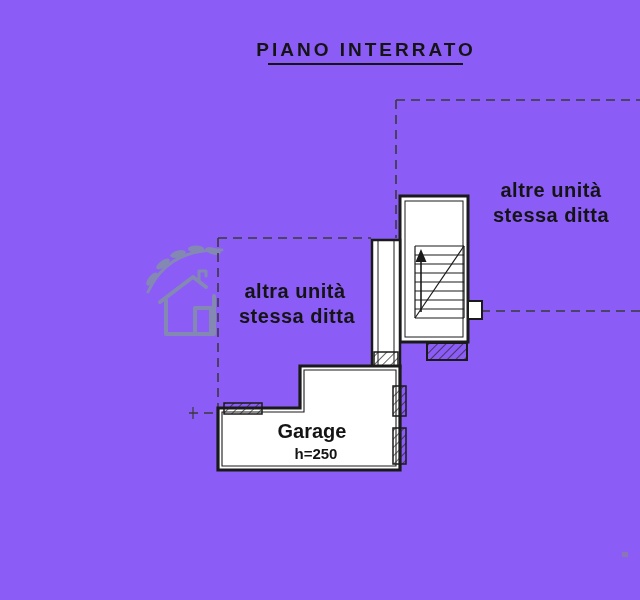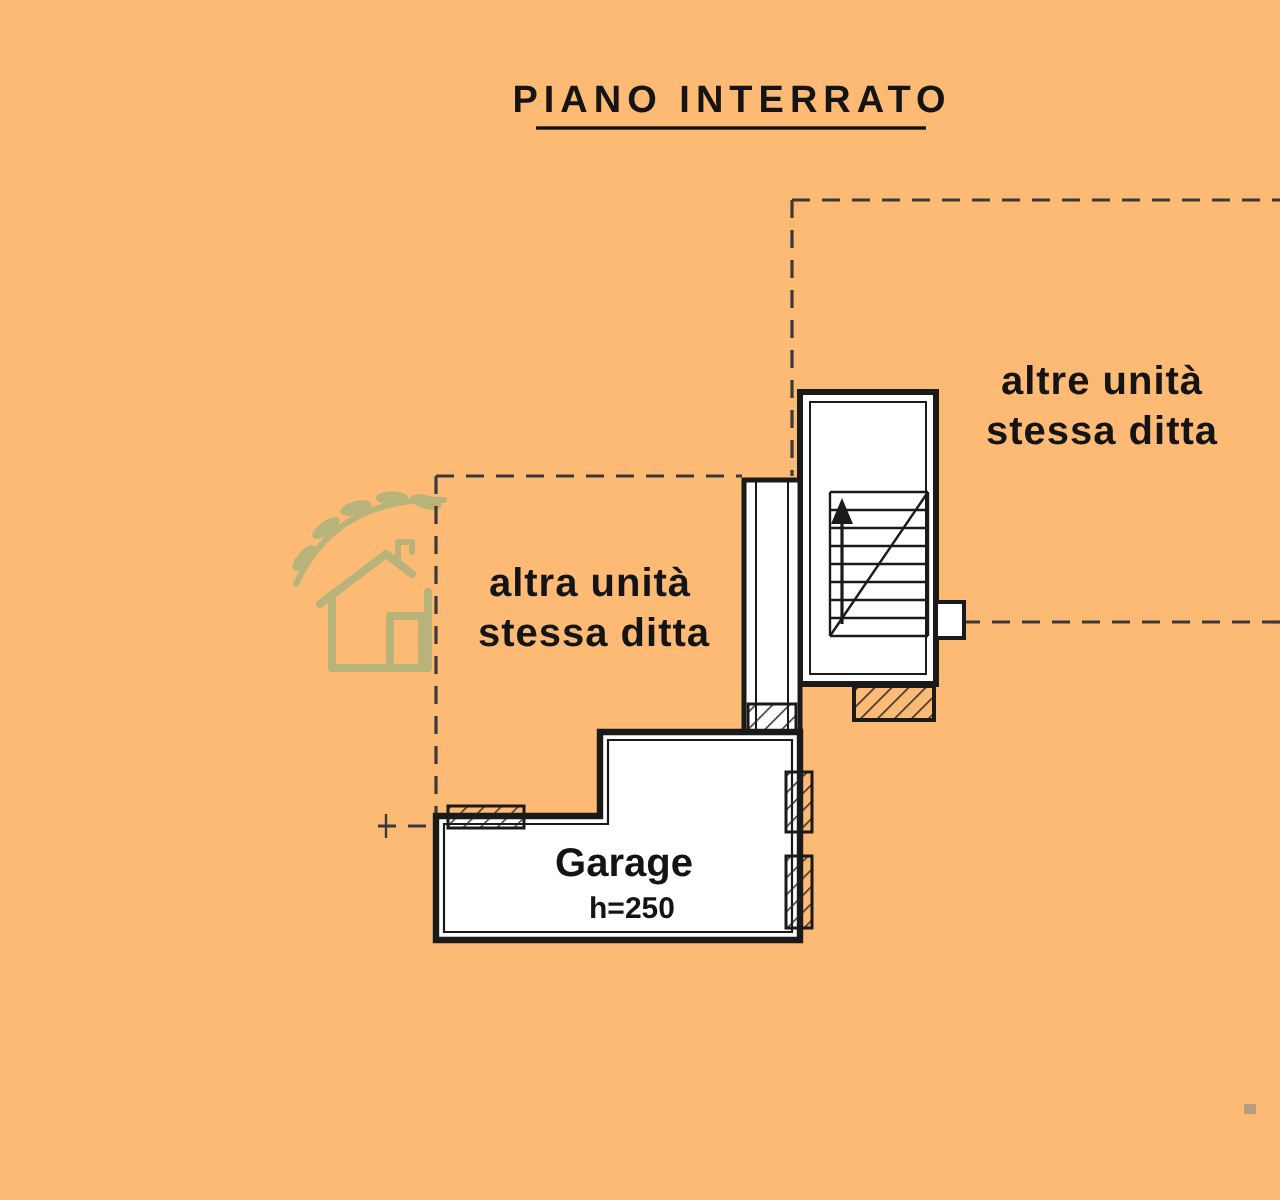--- a/index.html
+++ b/index.html
@@ -1,20 +1,20 @@
 <!DOCTYPE html>
 <html><head>
 <meta charset="utf-8">
 <style>
   html,body{margin:0;padding:0;}
   body{
     width:640px;height:600px;background:#ffffff;overflow:hidden;
     font-family:"Liberation Sans", sans-serif;
   }
-  .page{position:relative;width:640px;height:600px;background:#fdba74;}
+  .page{position:relative;width:640px;height:600px;background:#8b5cf6;}
   svg{display:block;}
   svg text{
     font-family:"Liberation Sans", sans-serif;
     fill:#141414;
   }
   .title-text{font-size:19px;font-weight:700;letter-spacing:3px;}
   .unit-label{font-size:20px;font-weight:700;letter-spacing:0.5px;}
   .room-label{font-size:20px;font-weight:600;}
   .room-sublabel{font-size:15px;font-weight:600;}
   .wall{stroke:#1a1a1a;fill:#ffffff;}

